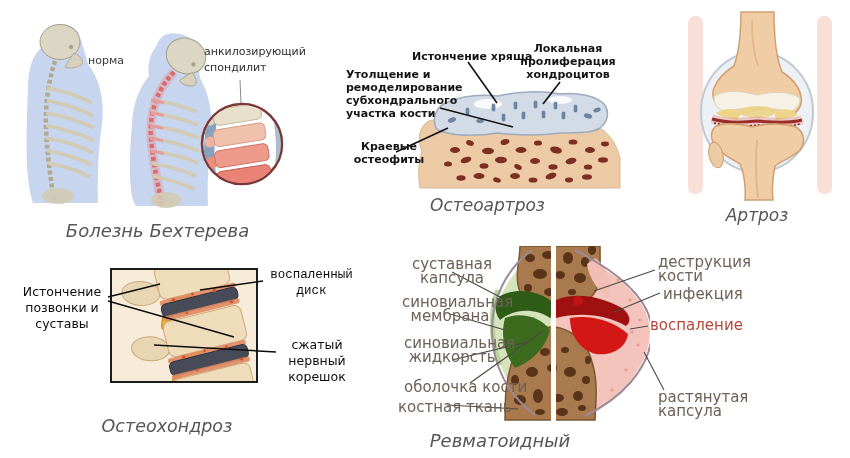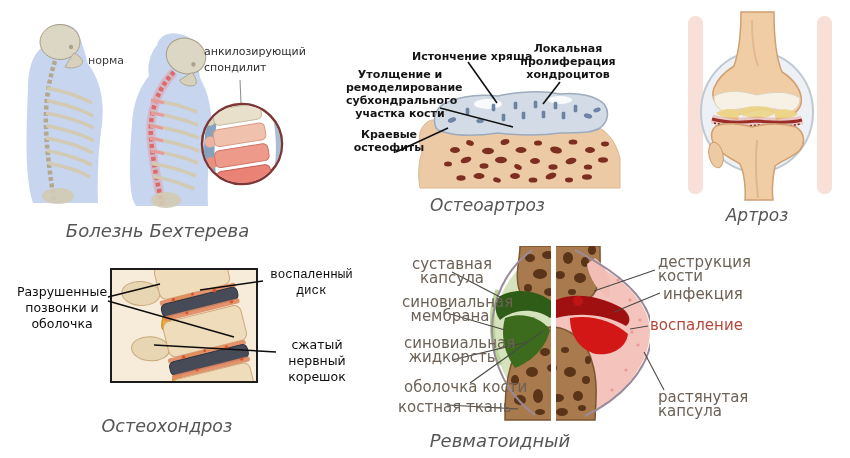--- a/index.html
+++ b/index.html
@@ -2,21 +2,21 @@
 <html><head>
 <meta charset="utf-8">
 <style>
   html,body{margin:0;padding:0;background:#fff;}
   .canvas{position:relative;width:850px;height:458px;background:#ffffff;overflow:hidden;
           font-family:"DejaVu Sans","Liberation Sans",sans-serif;}
   svg{position:absolute;left:0;top:0;}
   .lbl{position:absolute;color:#141414;font-size:11px;line-height:13px;z-index:6;}
   .lbl.bold{font-weight:bold;}
   .lbl.center{text-align:center;}
-  .lbl.right{text-align:center;}
+  .lbl.right{text-align:left;}
   .caption{position:absolute;font-style:italic;color:#565656;font-size:17px;text-align:center;z-index:6;}
   .cap-lg{font-size:18px;}
   .ra-lbl{color:#6d6156;font-size:15px;line-height:14px;}
   .ra-red{color:#b5483a;text-align:right;}
   .oc-lbl{font-size:12.5px;line-height:16px;color:#0c0c0c;}
 </style>
 </head>
 <body>
 
 <div class="canvas">
@@ -291,26 +291,26 @@
     </g>
   </svg>
 
   <div class="lbl" style="left:88px;top:54px;width:44px;white-space:nowrap;color:#3c3c3c;">норма</div>
   <div class="lbl" style="left:204px;top:44px;width:112px;line-height:16px;color:#2e2e2e;">анкилозирующий спондилит</div>
   <div class="caption cap-lg" style="left:55px;top:220px;width:205px;">Болезнь Бехтерева</div>
 
   <div class="lbl bold center" style="left:412px;top:50px;width:120px;white-space:nowrap;">Истончение хряща</div>
   <div class="lbl bold center" style="left:520px;top:42px;width:96px;">Локальная пролиферация хондроцитов</div>
   <div class="lbl bold right" style="left:346px;top:68px;width:108px;">Утолщение и ремоделирование субхондрального участка кости</div>
-  <div class="lbl bold center" style="left:350px;top:128px;width:78px;">Краевые остеофиты</div>
+  <div class="lbl bold center" style="left:350px;top:140px;width:78px;">Краевые остеофиты</div>
   <div class="caption" style="left:697px;top:205px;width:120px;">Артроз</div>
 
   <div class="caption" style="left:395px;top:195px;width:185px;">Остеоартроз</div>
 
-  <div class="lbl oc-lbl center" style="left:14px;top:284px;width:96px;">Разрушенные позвонки и оболочка</div>
+  <div class="lbl oc-lbl center" style="left:14px;top:284px;width:96px;">Истончение позвонки и суставы</div>
   <div class="lbl oc-lbl center" style="left:264px;top:267px;width:95px;font-family:Liberation Mono, monospace;">воспаленный диск</div>
   <div class="lbl oc-lbl center" style="left:277px;top:337px;width:80px;">сжатый нервный корешок</div>
   <div class="caption" style="left:72px;top:416px;width:190px;font-size:17.5px;">Остеохондроз</div>
 
   <div class="lbl ra-lbl center" style="left:406px;top:257px;width:92px;">суставная капсула</div>
   <div class="lbl ra-lbl center" style="left:402px;top:295px;width:96px;">синовиальная мембрана</div>
   <div class="lbl ra-lbl center" style="left:404px;top:336px;width:96px;">синовиальная жидкорсть</div>
   <div class="lbl ra-lbl center" style="left:404px;top:380px;width:98px;white-space:nowrap;">оболочка кости</div>
   <div class="lbl ra-lbl center" style="left:398px;top:400px;width:95px;white-space:nowrap;">костная ткань</div>
   <div class="lbl ra-lbl" style="left:658px;top:255px;width:80px;">деструкция кости</div>

